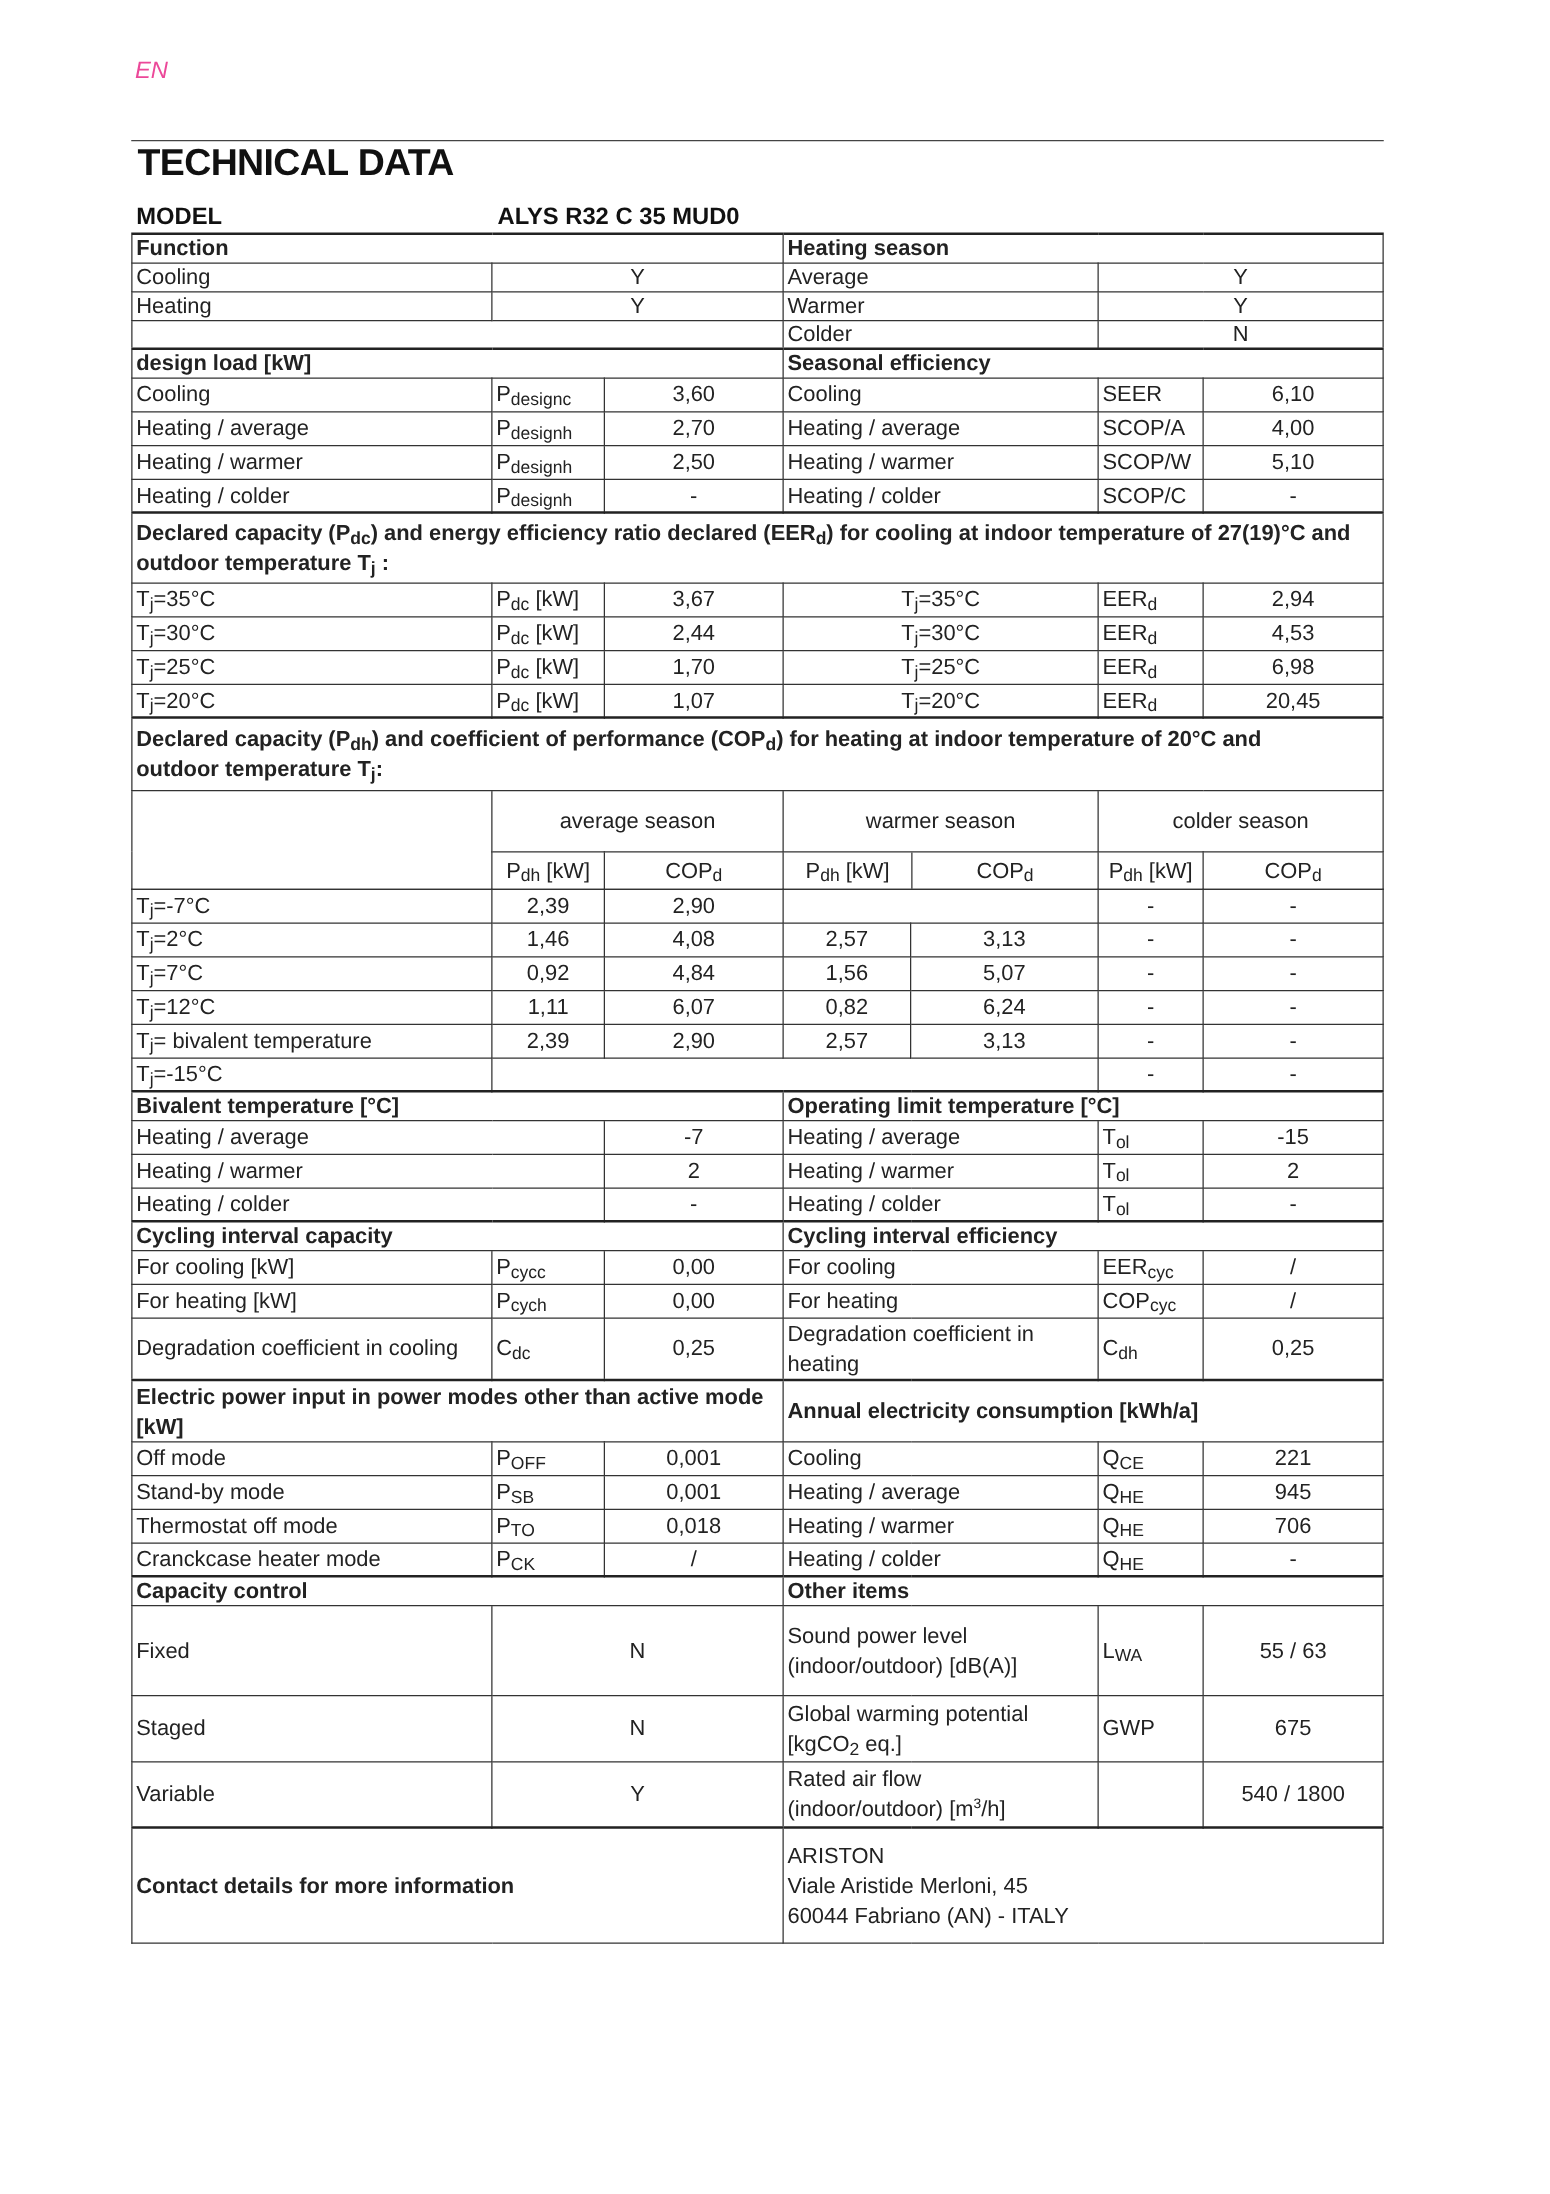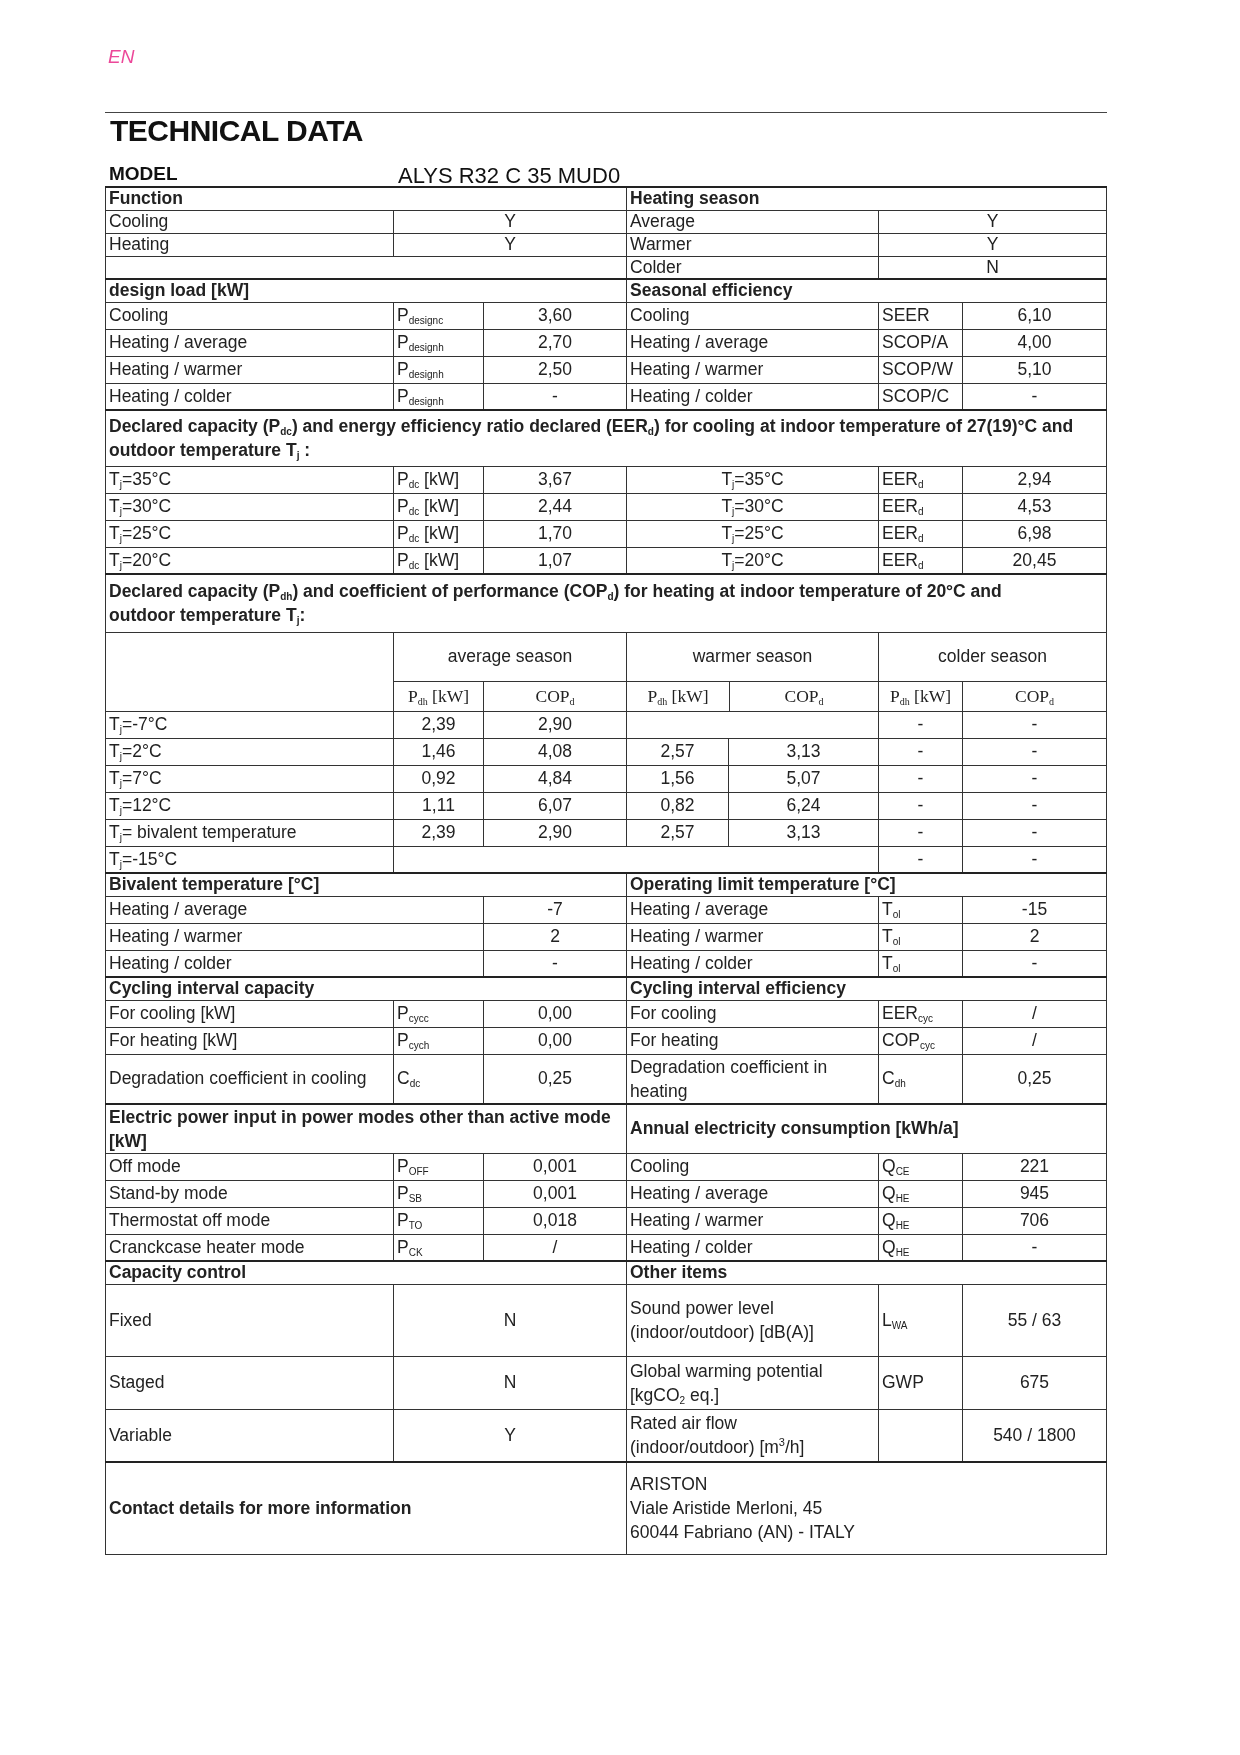--- a/index.html
+++ b/index.html
@@ -1,31 +1,31 @@
 <!DOCTYPE html>
 <html><head>
 <meta charset="utf-8">
 <style>
   html, body { margin:0; padding:0; background:#ffffff; }
   body { width:1240px; height:1755px; position:relative; font-family:"Liberation Sans", sans-serif; color:#222; }
   .lang { position:absolute; left:108px; top:46px; font-size:19px; font-style:italic; color:#ec4899; }
   .topline { position:absolute; left:105px; top:112px; width:1002px; height:0; border-top:1.5px solid #444; }
   .title { position:absolute; left:110px; top:114px; font-size:30px; font-weight:bold; letter-spacing:-0.5px; color:#111; }
   .model-lbl { position:absolute; left:109px; top:163px; font-size:19px; font-weight:bold; color:#111; }
-  .model-val { position:absolute; left:398px; top:163px; font-size:22px; font-weight:normal; color:#111; }
+  .model-val { position:absolute; left:398px; top:163px; font-size:19px; font-weight:bold; color:#111; }
   table.td { position:absolute; left:105px; top:186px; width:1001px; border-collapse:collapse; table-layout:fixed; font-size:17.5px; color:#222; }
   table.td td { border:1px solid #333; padding:0 3px; line-height:21px; white-space:nowrap; overflow:visible; vertical-align:middle; }
   table.td td.c { text-align:center; }
   table.td td.b { font-weight:bold; }
   table.td td.wrap { white-space:normal; line-height:24px; }
   table.td tr.sec td { border-top:2.5px solid #222; }
-  table.td sub { font-size:10px; vertical-align:-3px; line-height:0;margin-top:29px; }
+  table.td sub { font-size:14px; vertical-align:-3px; line-height:0;margin-top:29px; }
   table.td sup { font-size:11px; line-height:0; }
   .h24 { height:23px; } .h28 { height:27px; } .h56 { height:56px; } .h50 { height:49px; }
-  .h30 { height:29px;font-family:Liberation Serif, serif; } .h60 { height:58px; } .h72 { height:72px; } .h54 { height:53px; } .h94 { height:92px; }
+  .h30 { height:29px; } .h60 { height:58px; } .h72 { height:72px; } .h54 { height:53px; } .h94 { height:92px; }
 </style>
 </head>
 <body>
 
 <div class="lang">EN</div>
 <div class="topline"></div>
 <div class="title">TECHNICAL DATA</div>
 <div class="model-lbl">MODEL</div>
 <div class="model-val">ALYS R32 C 35 MUD0</div>
 

